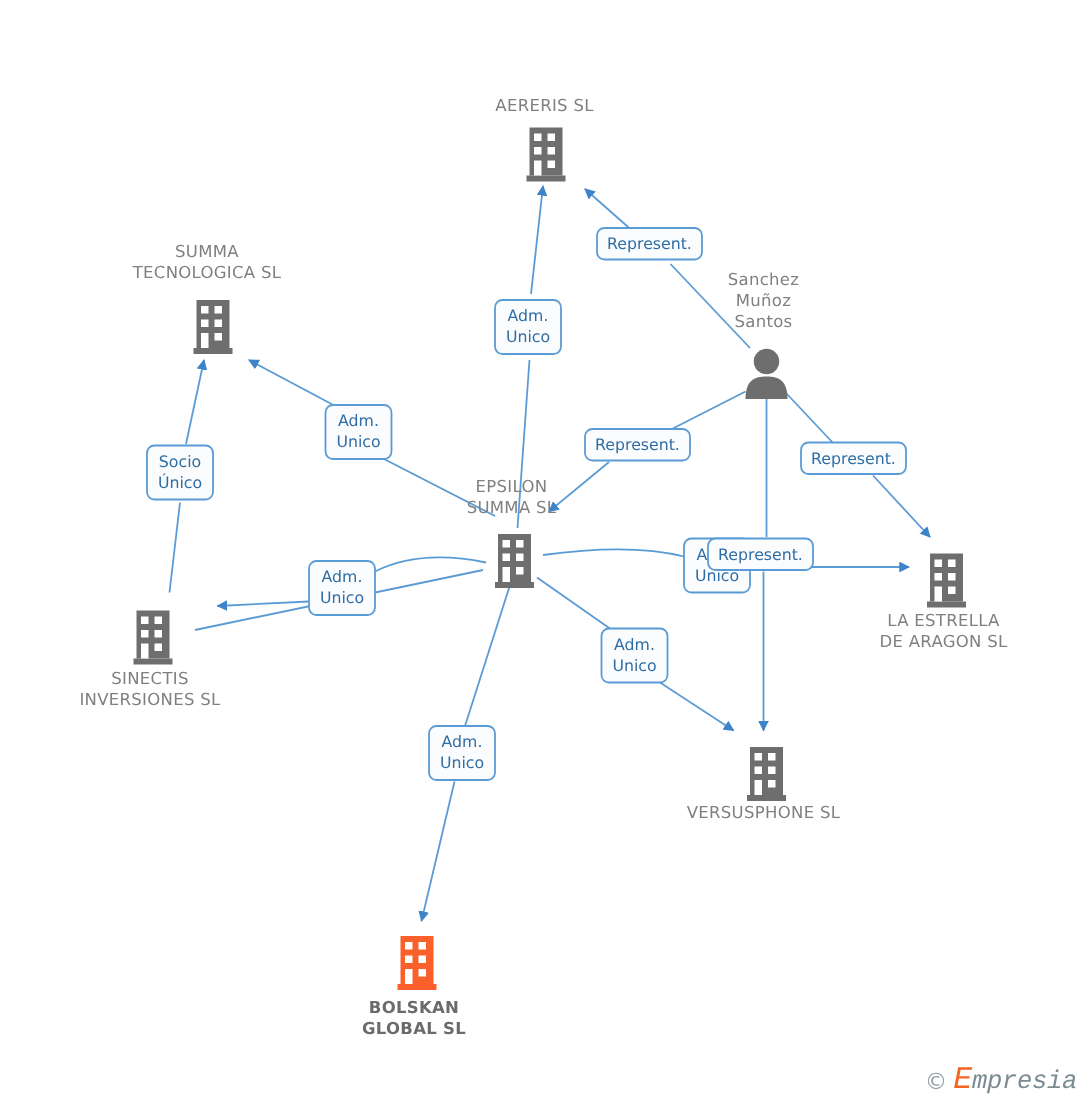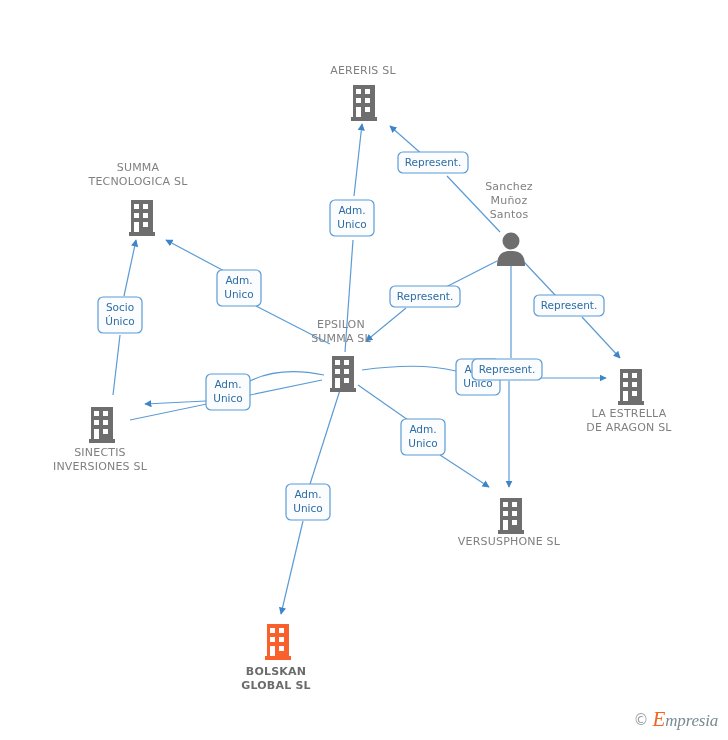--- a/index.html
+++ b/index.html
@@ -59,21 +59,21 @@
     align-items: center;
     gap: 4px;
     user-select: none;
   }
   .wm-c {
     font-family: "DejaVu Sans", sans-serif;
     font-size: 15px;
     color: #9aa0a6;
   }
   .wm-text {
-    font-family: Liberation Serif, serif;
+    font-family: Liberation Mono, monospace;
     font-style: italic;
     font-size: 17px;
     color: #7a8b92;
     letter-spacing: -0.2px;
   }
   .wm-text .e {
     color: #f26522;
     font-size: 21px;
   }
 </style>

